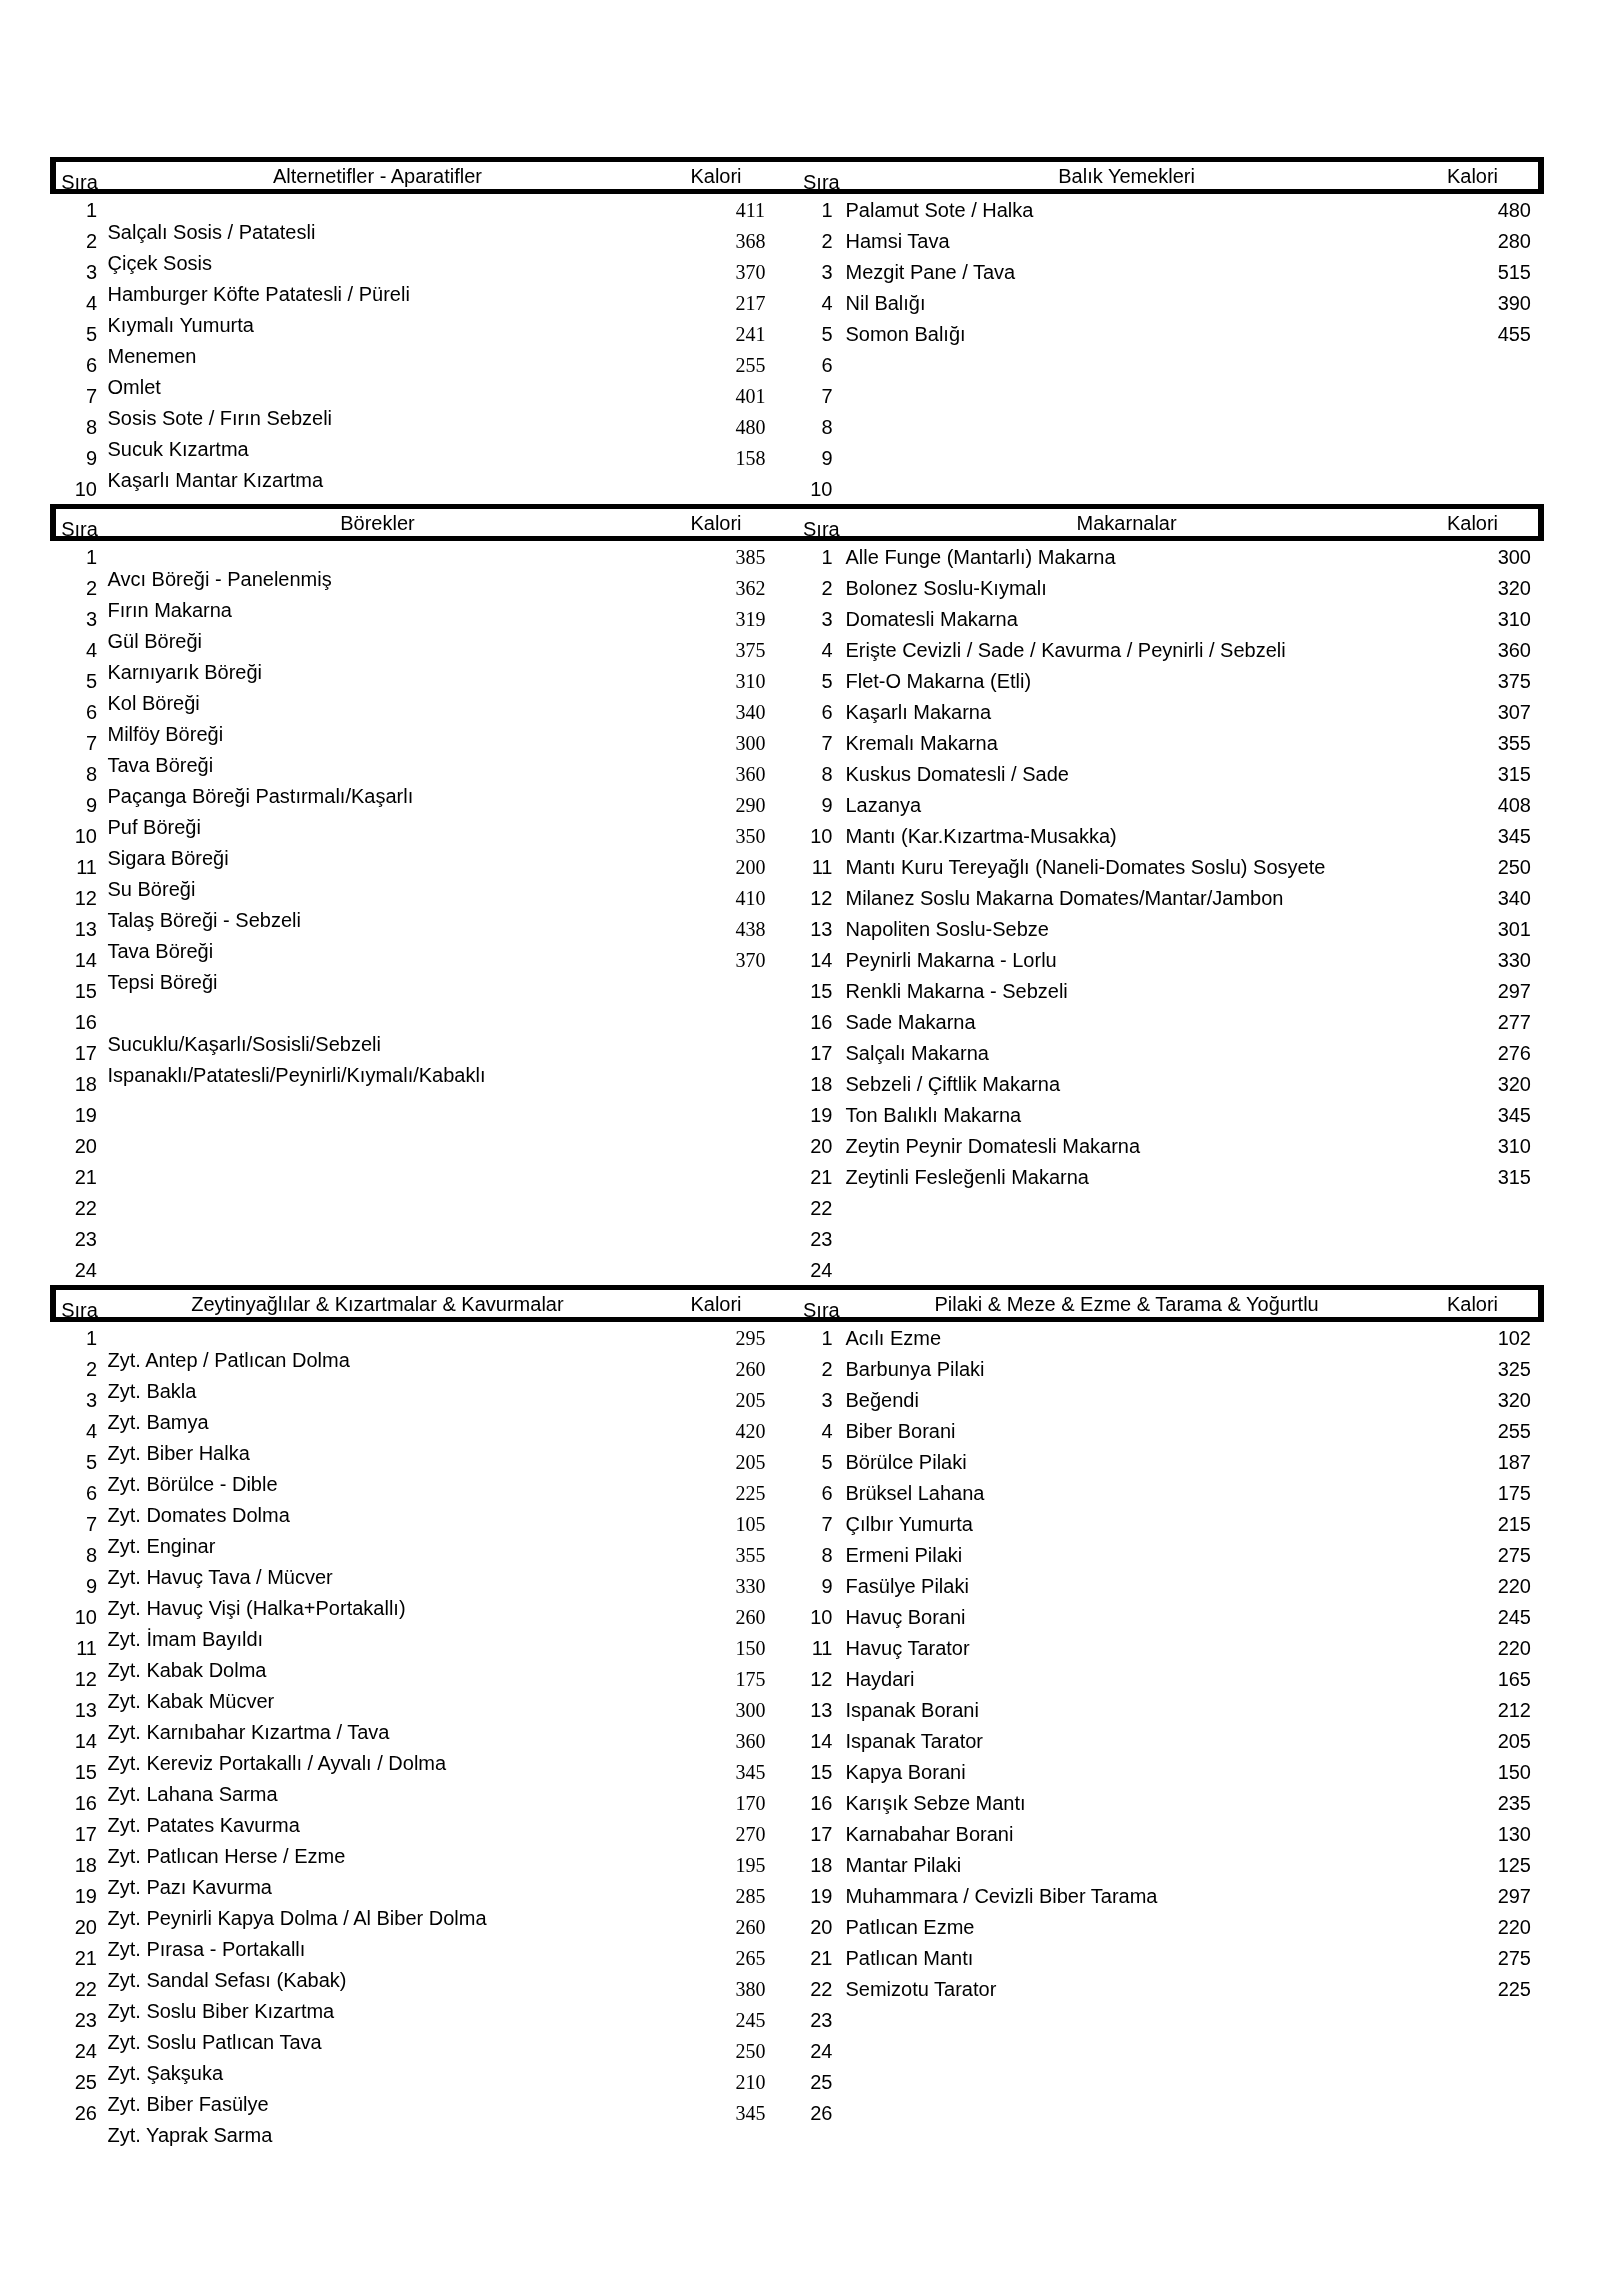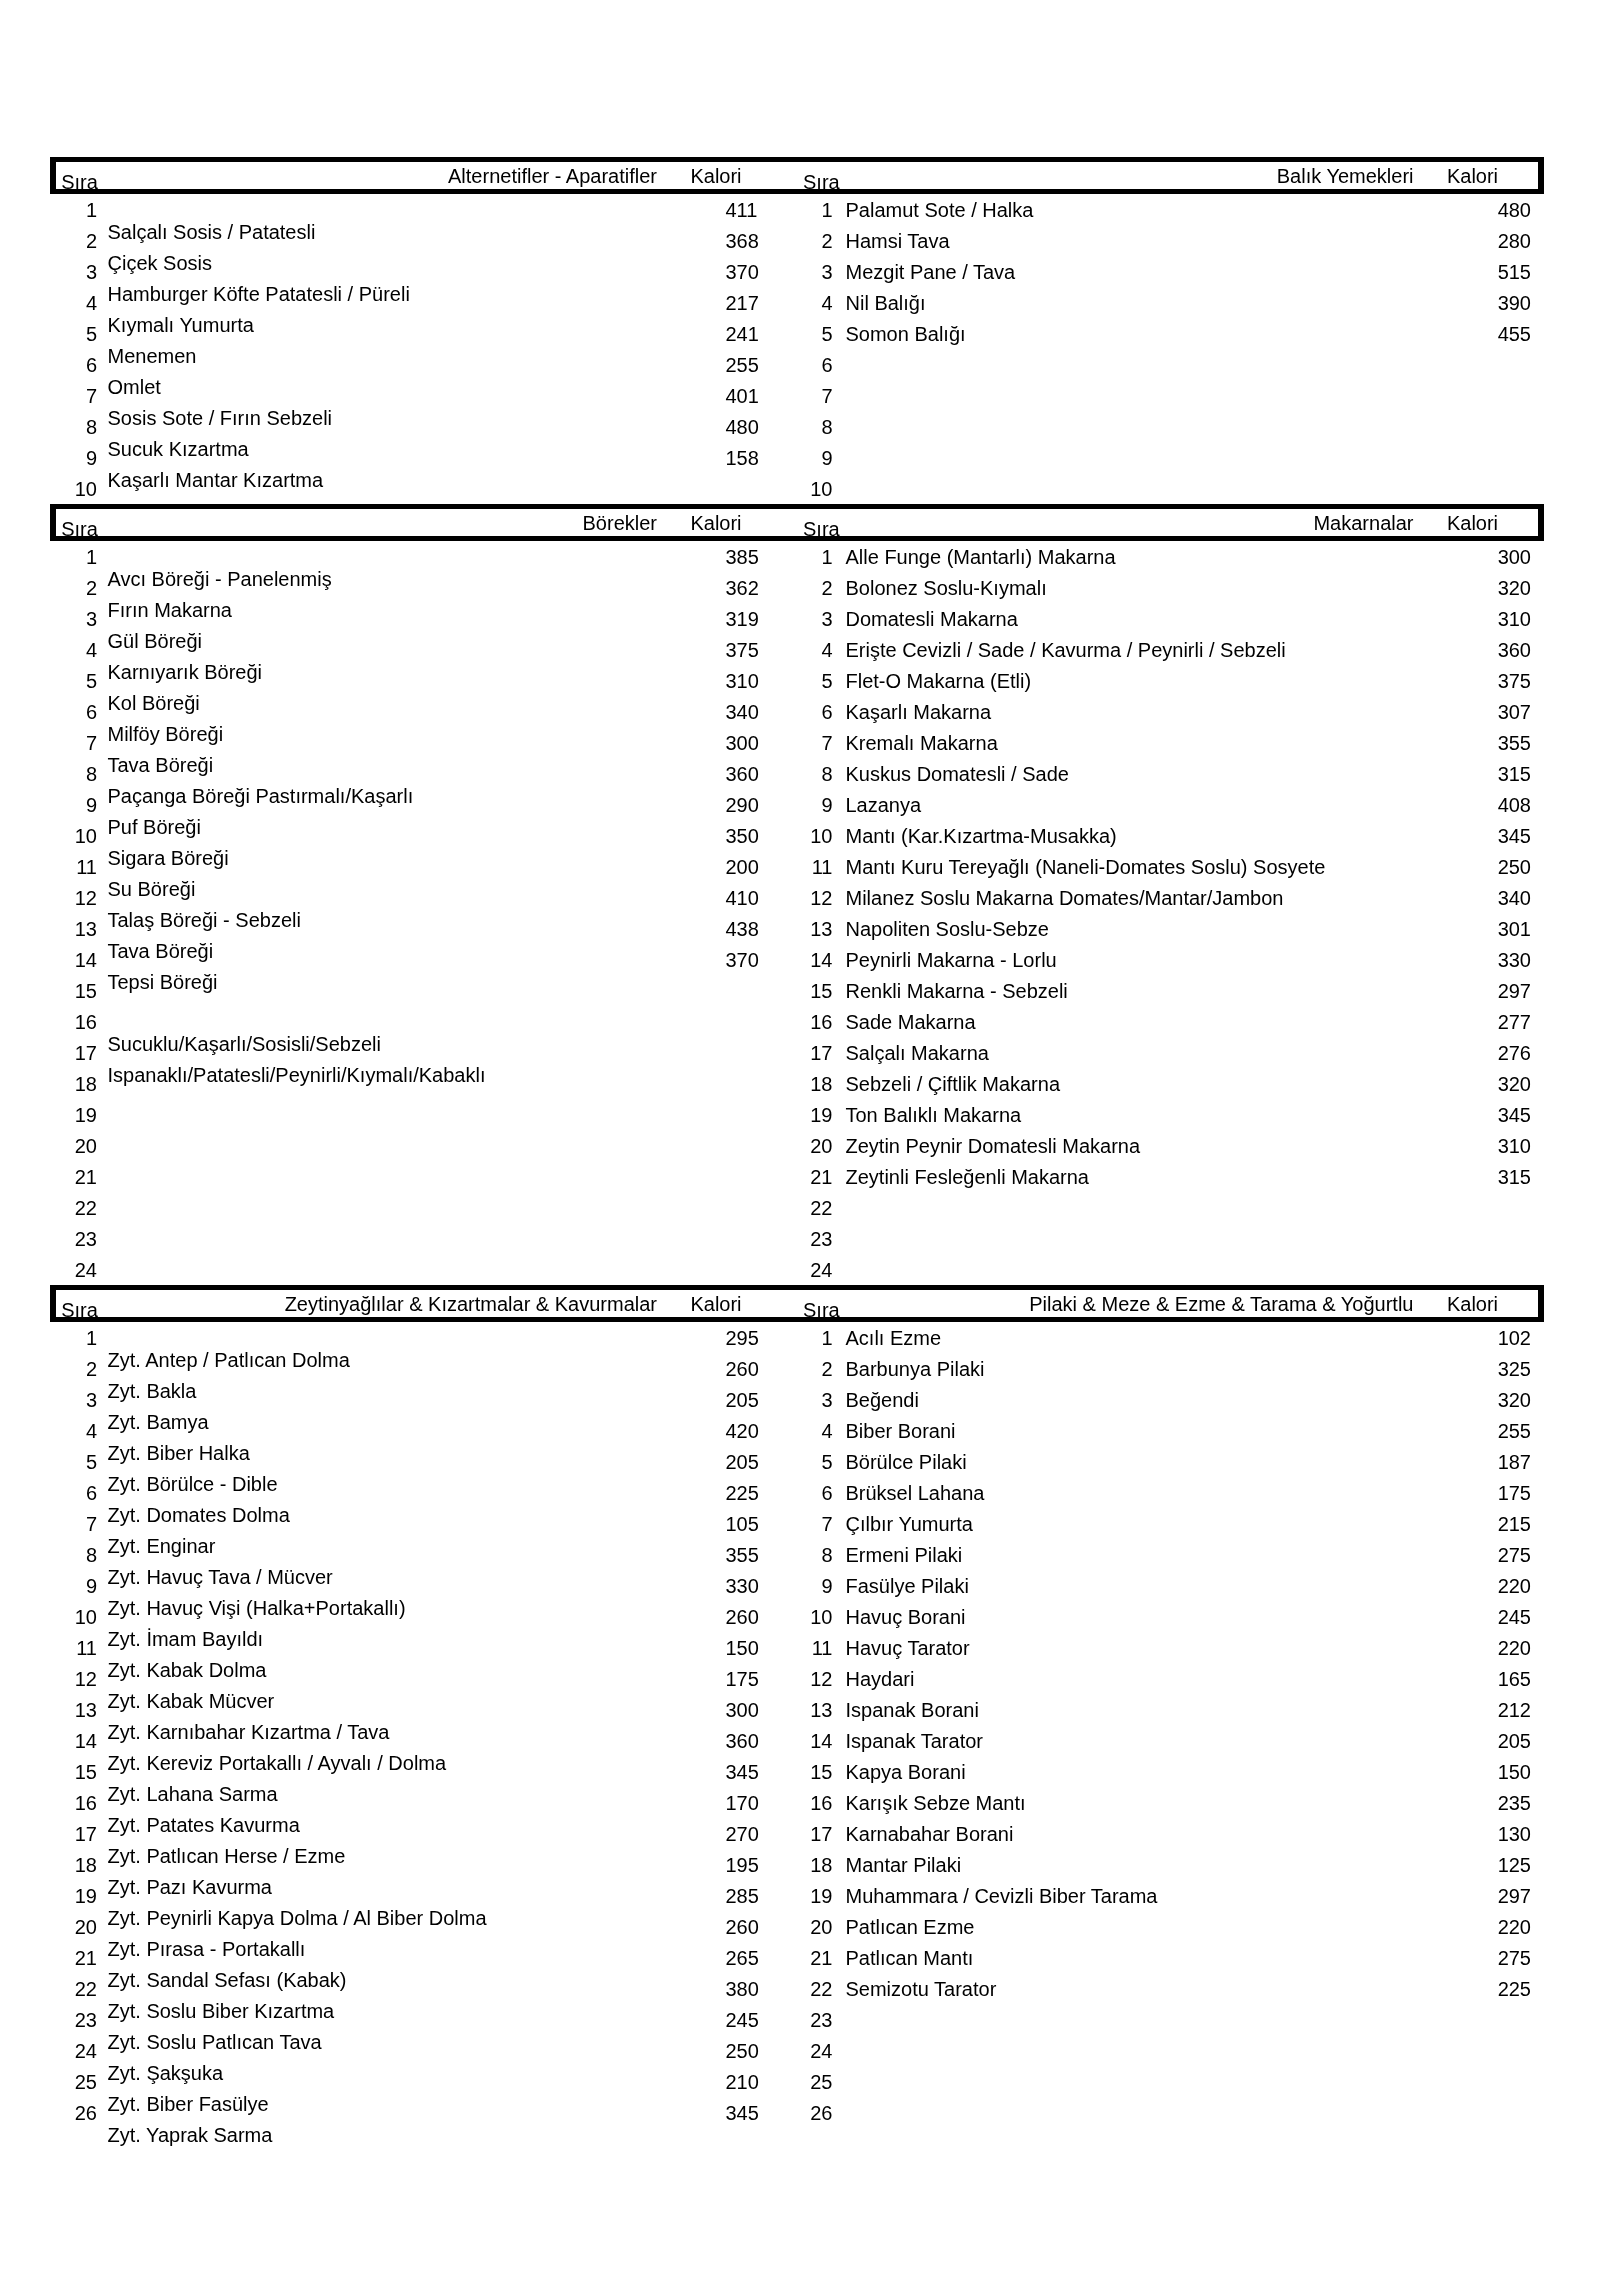--- a/index.html
+++ b/index.html
@@ -28,30 +28,30 @@
     border-left:6.5px solid #000;
     border-right:6.5px solid #000;
     align-items:center;
   }
   .half{display:flex;align-items:center;height:100%;}
   .half-l{width:734px;flex:none;}
   .half-r{flex:1;}
   .h-sira{flex:none;margin-top:12px;}
   .half-l .h-sira{padding-left:5.2px;}
   .half-r .h-sira{padding-left:13px;}
-  .h-title{flex:1;text-align:right;white-space:nowrap;}
+  .h-title{flex:1;text-align:center;white-space:nowrap;}
   .h-kal{flex:none;text-align:center;}
   .half-l .h-kal{width:118px;padding-right:15px;}
   .half-r .h-kal{width:118px;padding-right:6.5px;}
   
   .row{display:flex;height:31px;align-items:center;}
   .c-num,.c-item,.c-kal{white-space:nowrap;overflow:visible;}
   .c-num-l{flex:none;width:47px;text-align:right;}
   .c-item-l{flex:none;width:618px;padding-left:10.5px;margin-top:45px;}
-  .c-kal-l{flex:none;width:50px;text-align:left;}
+  .c-kal-l{flex:none;width:50px;text-align:center;font-family:Liberation Serif, serif;}
   .c-num-r{flex:none;width:42px;margin-left:15px;text-align:right;}
   .c-item-r{flex:none;width:628px;padding-left:13px;}
   .c-kal-r{flex:1;text-align:right;padding-right:13px;}
 </style>
 </head>
 <body>
 
 <div class="page">
   <div class="tables" id="tables">
       <div class="hband">

